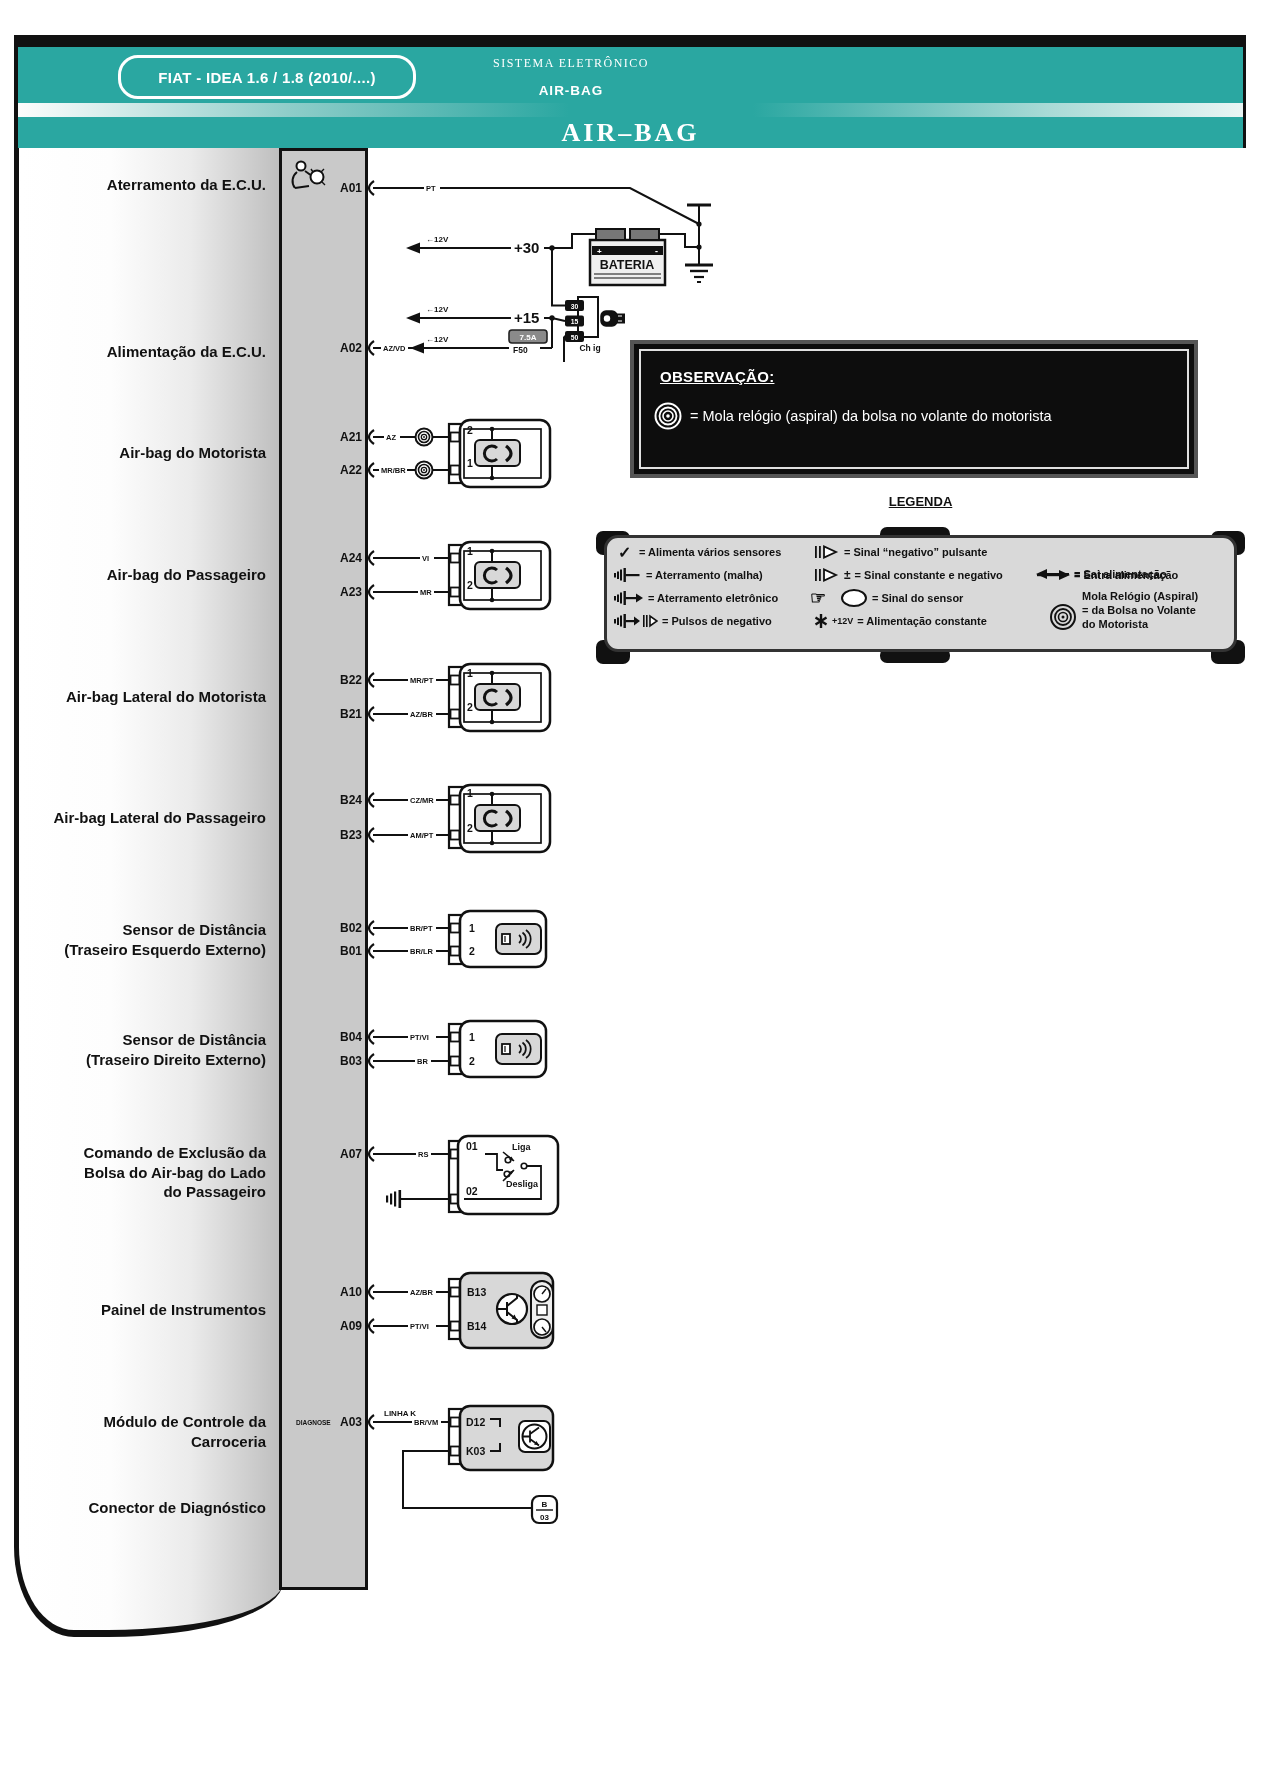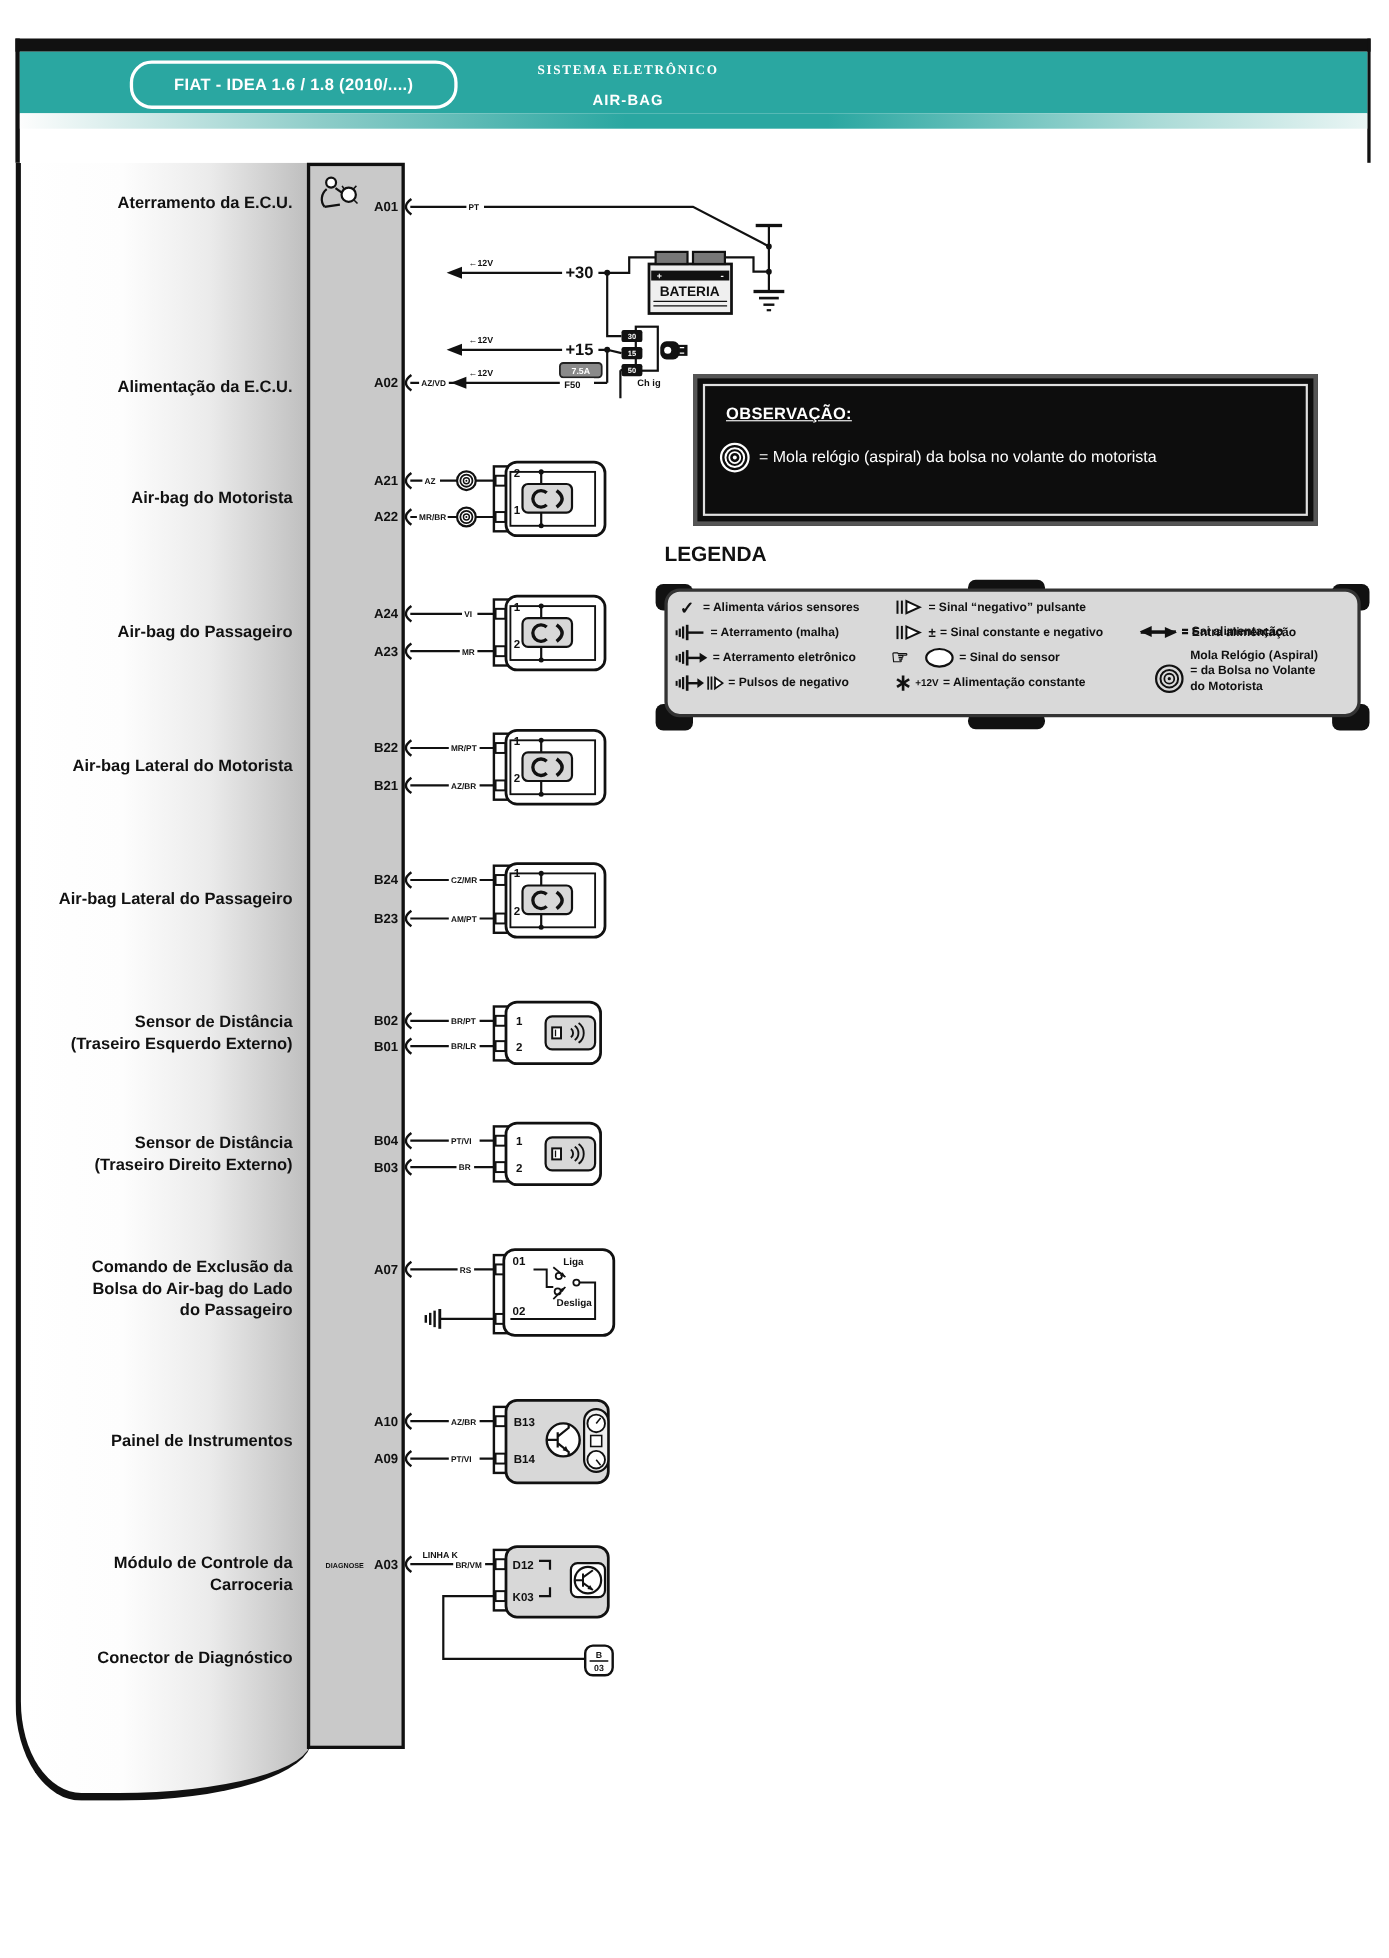--- a/index.html
+++ b/index.html
@@ -8,21 +8,21 @@
   .abs{position:absolute;}
   
   .top-black{left:14px;top:35px;width:1232px;height:12px;background:#111;}
   .edge-l{left:14px;top:35px;width:4px;height:113px;background:#111;}
   .edge-r{left:1243px;top:35px;width:3px;height:113px;background:#111;}
   .teal-head{left:18px;top:47px;width:1225px;height:56px;background:#2aa7a1;}
   .badge{left:100px;top:8px;width:292px;height:38px;border:3px solid #fff;border-radius:20px;
          display:flex;align-items:center;justify-content:center;color:#fff;
          font-weight:bold;font-size:15px;letter-spacing:.3px;}
   .sys1{left:388px;top:9px;width:330px;text-align:center;color:#fff;
-        font-family:"Liberation Serif",serif;font-weight:bold;font-size:12px;
+        font-family:"Liberation Serif",serif;font-weight:normal;font-size:12px;
         letter-spacing:1.5px;font-variant:small-caps;}
   .sys2{left:388px;top:36px;width:330px;text-align:center;color:#fff;
         font-weight:bold;font-size:13.5px;letter-spacing:1px;}
   .grad-band{left:18px;top:103px;width:1225px;height:14px;
      background:linear-gradient(90deg,#fdfdfd 0%,#8fcdc9 22%,#2aa7a1 45%,#2aa7a1 60%,#a9dad6 84%,#e9f5f4 100%);}
   .banner{left:18px;top:117px;width:1225px;height:31px;background:#2aa7a1;color:#fff;
      text-align:center;line-height:31px;font-family:"Liberation Serif",serif;
      font-weight:bold;font-size:26px;letter-spacing:3px;}
   
   .sidebar{left:14px;top:148px;width:264px;height:1482px;
@@ -37,21 +37,21 @@
   svg text{font-family:"Liberation Sans",sans-serif;}
   .diagram-svg{left:0;top:0;}
   
   .obs{left:630px;top:340px;width:568px;height:138px;background:#0d0d0d;
        border:4px solid #555;box-sizing:border-box;}
   .obs-inner{position:absolute;inset:5px;border:2px solid #e0e0e0;}
   .obs-title{position:absolute;left:26px;top:24px;color:#fff;font-weight:bold;
        font-size:15px;text-decoration:underline;letter-spacing:.3px;}
   .obs-item{position:absolute;left:56px;top:64px;color:#fff;font-size:14.5px;}
   
-  .lg-title{left:604px;top:494px;width:633px;text-align:left;font-weight:bold;font-size:19px;}
+  .lg-title{left:604px;top:494px;width:633px;text-align:center;font-weight:bold;font-size:13px;text-decoration:underline;}
   .lg-tab{background:#111;border-radius:7px;}
   .lg-box{left:604px;top:535px;width:633px;height:117px;background:#d9d9d9;
       border:3px solid #333;border-radius:14px;box-sizing:border-box;}
   .lg-item{display:flex;align-items:center;gap:4px;font-weight:bold;font-size:11px;
       height:16px;transform:translateY(-50%);white-space:nowrap;}
   .lg-multi{align-items:flex-start;transform:none;white-space:pre-line;line-height:14px;}
   .pm{font-weight:bold;font-size:12px;}
   .p12{font-weight:bold;font-size:9px;}
 </style>
 </head>
@@ -61,20 +61,21 @@
 
   <div class="abs top-black"></div>
   <div class="abs edge-l"></div>
   <div class="abs edge-r"></div>
   <div class="abs teal-head">
     <div class="abs badge">FIAT - IDEA 1.6 / 1.8 (2010/....)</div>
     <div class="abs sys1">SISTEMA ELETRÔNICO</div>
     <div class="abs sys2">AIR-BAG</div>
   </div>
   <div class="abs grad-band"></div>
+  <div class="abs banner">AIR–BAG</div>
 
   <div class="abs sidebar"></div>
   <div class="abs ecu-bar"></div>
 
   <div class="abs row-label" style="top:185px">Aterramento da E.C.U.</div>
   <div class="abs row-label" style="top:352px">Alimentação da E.C.U.</div>
   <div class="abs row-label" style="top:453px">Air-bag do Motorista</div>
   <div class="abs row-label" style="top:575px">Air-bag do Passageiro</div>
   <div class="abs row-label" style="top:697px">Air-bag Lateral do Motorista</div>
   <div class="abs row-label" style="top:818px">Air-bag Lateral do Passageiro</div>

